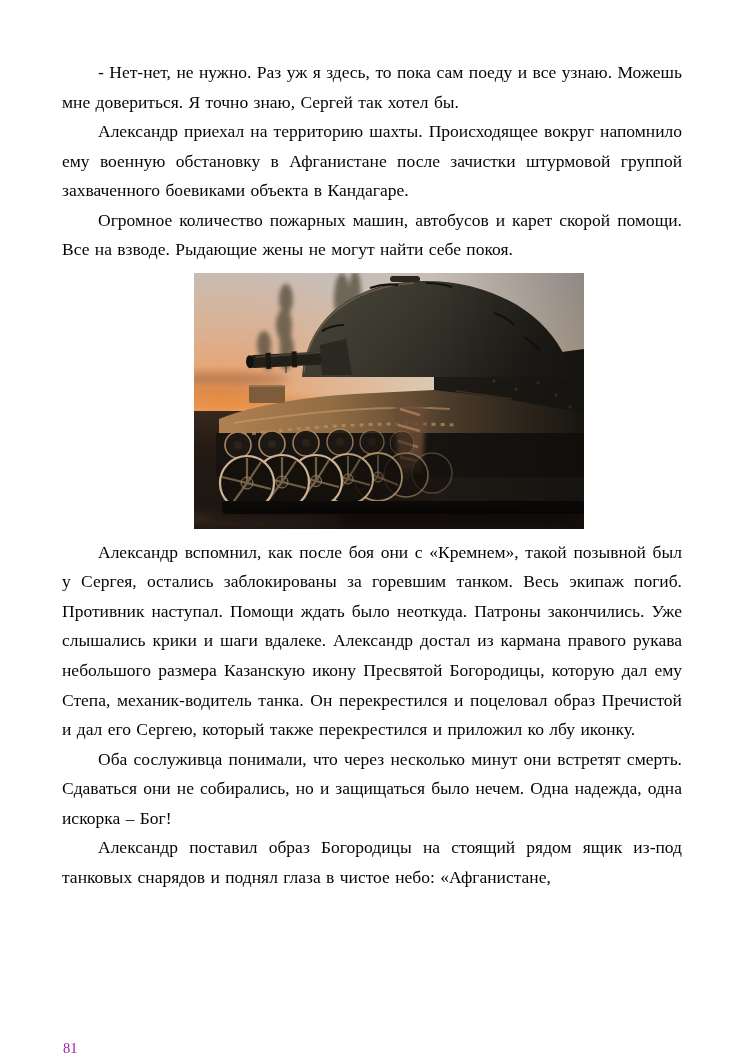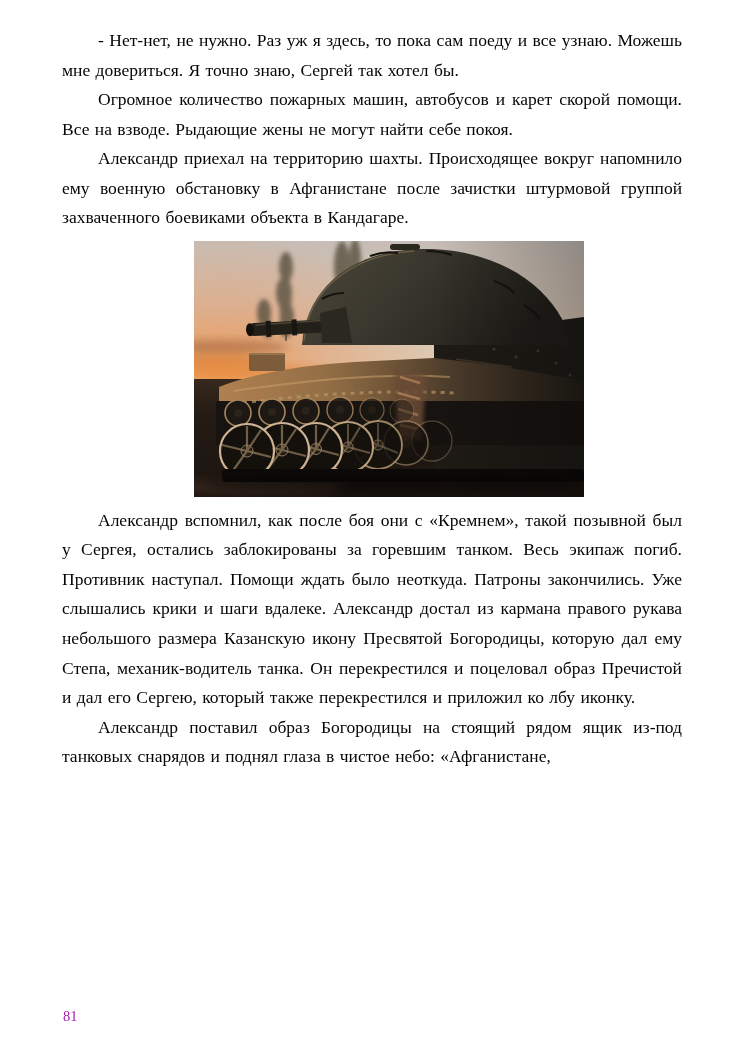--- a/index.html
+++ b/index.html
@@ -3,21 +3,21 @@
 <meta charset="utf-8">
 <style>
   html, body { margin: 0; padding: 0; }
   body {
     width: 744px; height: 1053px;
     background: #ffffff;
     font-family: "Liberation Serif", serif;
     position: relative;
     overflow: hidden;
   }
-  .page { position: absolute; inset: 0; background: #ffffff; }
+  .page { position: absolute; inset: 0; background: #ffffff; margin-top: 32px; }
   .text-block {
     position: absolute;
     left: 62px; top: 26px;
     width: 620px;
   }
   p.para {
     margin: 0;
     font-size: 17.5px;
     line-height: 29.55px;
     color: #050505;
@@ -38,22 +38,22 @@
     font-weight: normal;
     color: #a21caf;
   }
 </style>
 </head>
 <body>
 
 <div class="page">
   <div class="text-block">
     <p class="para">- Нет-нет, не нужно. Раз уж я здесь, то пока сам поеду и все узнаю. Можешь мне довериться. Я точно знаю, Сергей так хотел бы.</p>
+    <p class="para">Александр приехал на территорию шахты. Происходящее вокруг напомнило ему военную обстановку в Афганистане после зачистки штурмовой группой захваченного боевиками объекта в Кандагаре.</p>
     <p class="para">Огромное количество пожарных машин, автобусов и карет скорой помощи. Все на взводе. Рыдающие жены не могут найти себе покоя.</p>
-    <p class="para">Александр приехал на территорию шахты. Происходящее вокруг напомнило ему военную обстановку в Афганистане после зачистки штурмовой группой захваченного боевиками объекта в Кандагаре.</p>
 
     <figure class="photo">
       <svg width="390" height="256" viewBox="0 0 390 256" xmlns="http://www.w3.org/2000/svg">
         <defs>
           <linearGradient id="sky" x1="0" y1="0" x2="0" y2="1">
             <stop offset="0" stop-color="#c7bdb6"></stop>
             <stop offset="0.45" stop-color="#ddc9b2"></stop>
             <stop offset="0.75" stop-color="#ecc89c"></stop>
             <stop offset="1" stop-color="#e6b47c"></stop>
           </linearGradient>
@@ -221,17 +221,18 @@
         </g>
 
         <rect x="28" y="228" width="362" height="13" rx="4" fill="#0d0b09"></rect>
         <ellipse cx="200" cy="243" rx="190" ry="9" fill="#000000" opacity="0.4" filter="url(#b4)"></ellipse>
 
         <rect x="240" y="0" width="150" height="256" fill="url(#vign)"></rect>
       </svg>
     </figure>
 
     <p class="para">Александр вспомнил, как после боя они с «Кремнем», такой позывной был у Сергея, остались заблокированы за горевшим танком. Весь экипаж погиб. Противник наступал. Помощи ждать было неоткуда. Патроны закончились. Уже слышались крики и шаги вдалеке. Александр достал из кармана правого рукава небольшого размера Казанскую икону Пресвятой Богородицы, которую дал ему Степа, механик-водитель танка. Он перекрестился и поцеловал образ Пречистой и дал его Сергею, который также перекрестился и приложил ко лбу иконку.</p>
+    <p class="para">Оба сослуживца понимали, что через несколько минут они встретят смерть. Сдаваться они не собирались, но и защищаться было нечем. Одна надежда, одна искорка – Бог!</p>
     <p class="para">Александр поставил образ Богородицы на стоящий рядом ящик из-под танковых снарядов и поднял глаза в чистое небо: «Афганистане,</p>
   </div>
 
   <div class="page-number">81</div>
 </div>
 
 </body></html>

